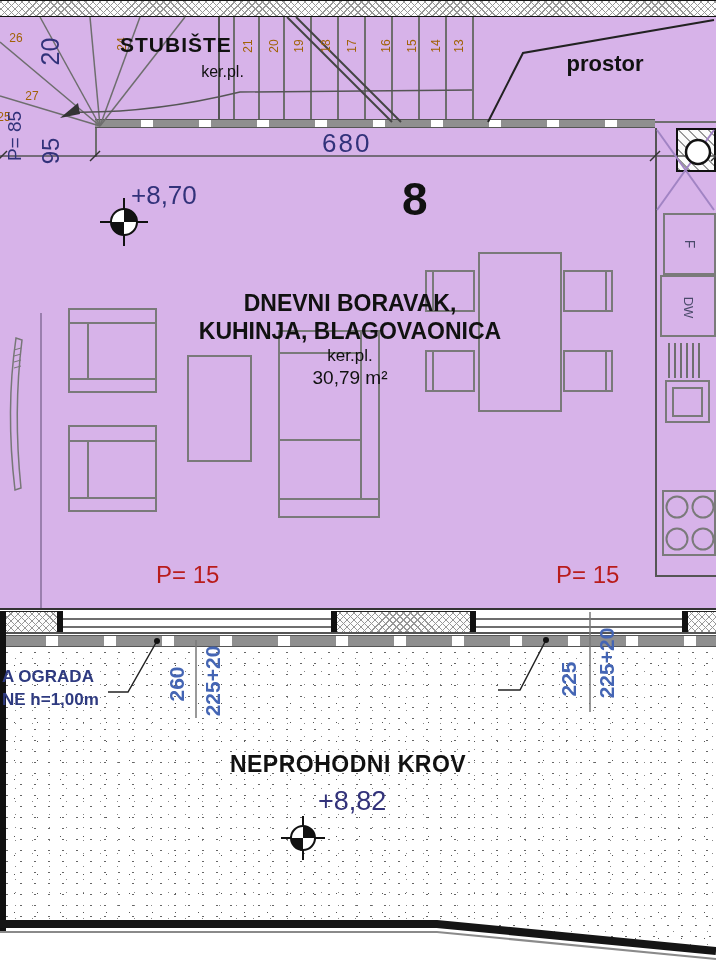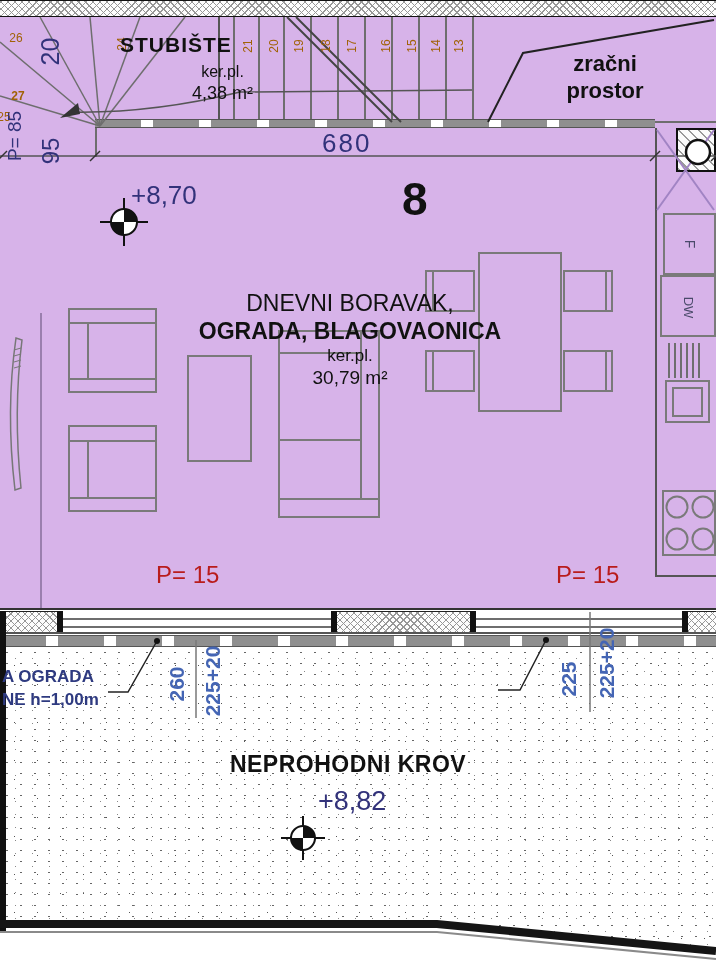--- a/index.html
+++ b/index.html
@@ -193,21 +193,21 @@
     <circle cx="546" cy="640" r="3" fill="#111"></circle>
 
     <line x1="196" y1="640" x2="196" y2="718" stroke="#777" stroke-width="1.5"></line>
     <line x1="590" y1="612" x2="590" y2="712" stroke="#777" stroke-width="1.5"></line>
 
     <polyline points="0,924 437,924 716,951" fill="none" stroke="#151515" stroke-width="8"></polyline>
     <polyline points="0,932 437,932 716,959" fill="none" stroke="#8a8a8a" stroke-width="2"></polyline>
   </svg>
 
   <span class="stepnum" style="left:8px;top:24px;">26</span>
-  <span class="stepnum" style="left:10px;top:82px;font-weight:bold;">27</span>
+  <span class="stepnum" style="left:24px;top:82px;">27</span>
   <span class="stepnum" style="left:-4px;top:103px;">25</span>
   <span class="stepnum rotbox" style="left:114px;top:30px;">
       <span>24</span>
     </span>
   <span class="stepnum rotbox" style="left:240px;top:32px;">
       <span>21</span>
     </span>
   <span class="stepnum rotbox" style="left:266px;top:32px;">
       <span>20</span>
     </span>
@@ -228,43 +228,41 @@
     </span>
   <span class="stepnum rotbox" style="left:428px;top:32px;">
       <span>14</span>
     </span>
   <span class="stepnum rotbox" style="left:451px;top:32px;">
       <span>13</span>
     </span>
 
   <div class="txt" style="left:120px;top:33px;width:205px;font-size:21px;font-weight:bold;letter-spacing:1px;">STUBIŠTE</div>
   <div class="txt" style="left:120px;top:63px;width:205px;text-align:center;font-size:16px;">ker.pl.</div>
-  <div class="txt" style="left:120px;top:83px;width:205px;text-align:center;font-size:18px;">4,38 m²</div>
 
   <div class="txt" style="left:540px;top:50px;width:130px;text-align:center;font-size:22px;font-weight:bold;line-height:27px;">
-    <div>zračni</div>
       <div>prostor</div>
   </div>
 
   <div class="txt navy" style="left:322px;top:128px;font-size:26px;letter-spacing:2px;">680</div>
   <div class="rotbox navy" style="left:36px;top:26px;width:30px;height:50px;font-size:25px;">
       <span>20</span>
     </div>
   <div class="rotbox navy" style="left:38px;top:126px;width:26px;height:50px;font-size:24px;">
       <span>95</span>
     </div>
   <div class="rotbox navy" style="left:2px;top:94px;width:26px;height:84px;font-size:19px;">
       <span>P= 85</span>
     </div>
 
   <div class="txt navy" style="left:131px;top:180px;font-size:26px;">+8,70</div>
   <div class="txt" style="left:402px;top:172px;font-size:46px;font-weight:bold;">8</div>
   <div class="txt" style="left:145px;top:289px;width:410px;text-align:center;">
-    <div style="font-size:23px;font-weight:normal;line-height:28px;">DNEVNI BORAVAK,</div>
-    <div style="font-size:23px;font-weight:bold;line-height:28px;">OGRADA, BLAGOVAONICA</div>
+    <div style="font-size:23px;font-weight:bold;line-height:28px;">DNEVNI BORAVAK,</div>
+    <div style="font-size:23px;font-weight:bold;line-height:28px;">KUHINJA, BLAGOVAONICA</div>
     <div style="font-size:17px;line-height:21px;">ker.pl.</div>
     <div style="font-size:19px;line-height:23px;">30,79 m²</div>
   </div>
   <div class="txt ppl" style="left:156px;top:561px;font-size:24px;">P= 15</div>
   <div class="txt ppl" style="left:556px;top:561px;font-size:24px;">P= 15</div>
 
   <div class="rotbox rotcw" style="left:678px;top:230px;width:24px;height:28px;font-size:14px;color:#4a4a6a;">
       <span>F</span>
     </div>
   <div class="rotbox rotcw" style="left:676px;top:290px;width:26px;height:34px;font-size:13px;color:#4a4a6a;">

